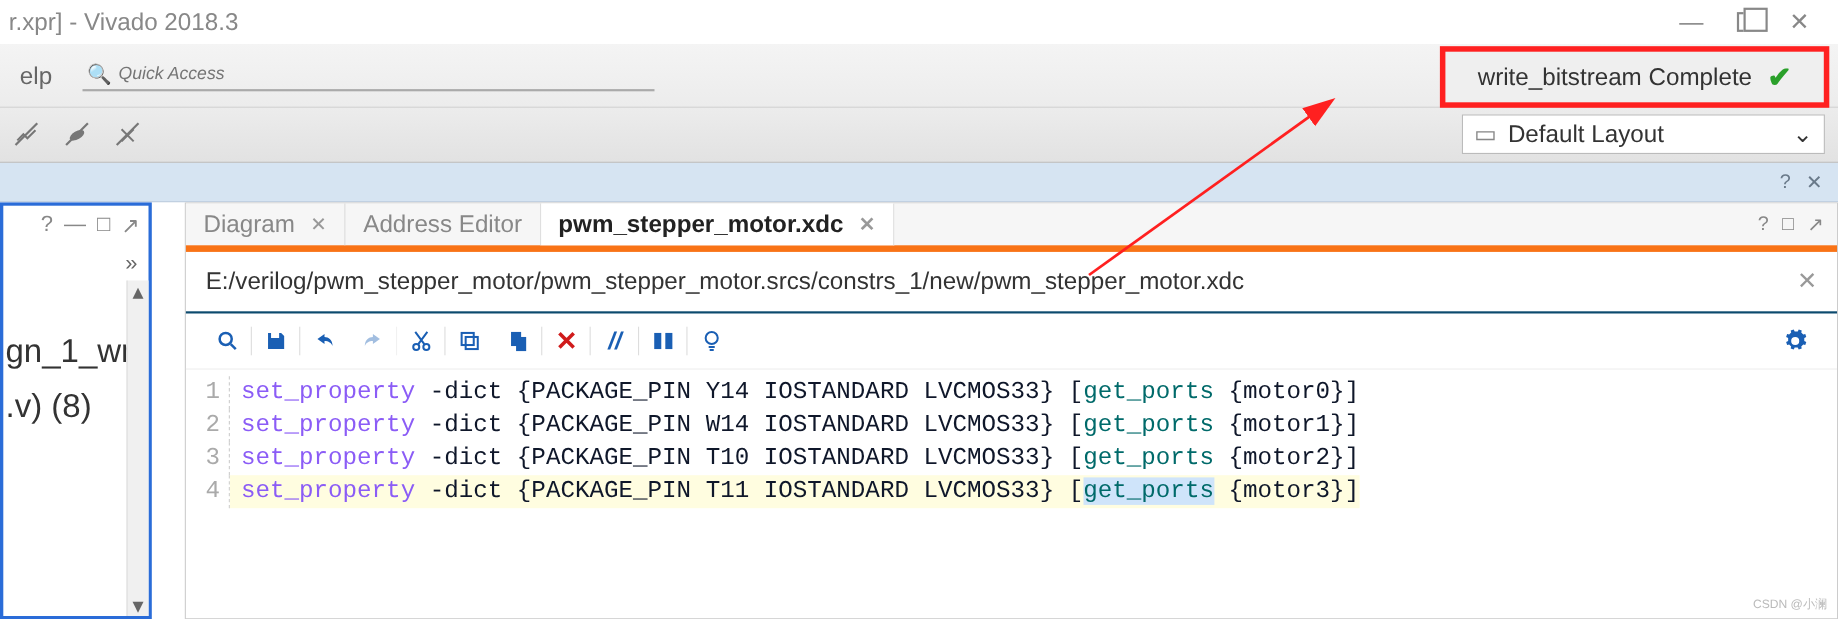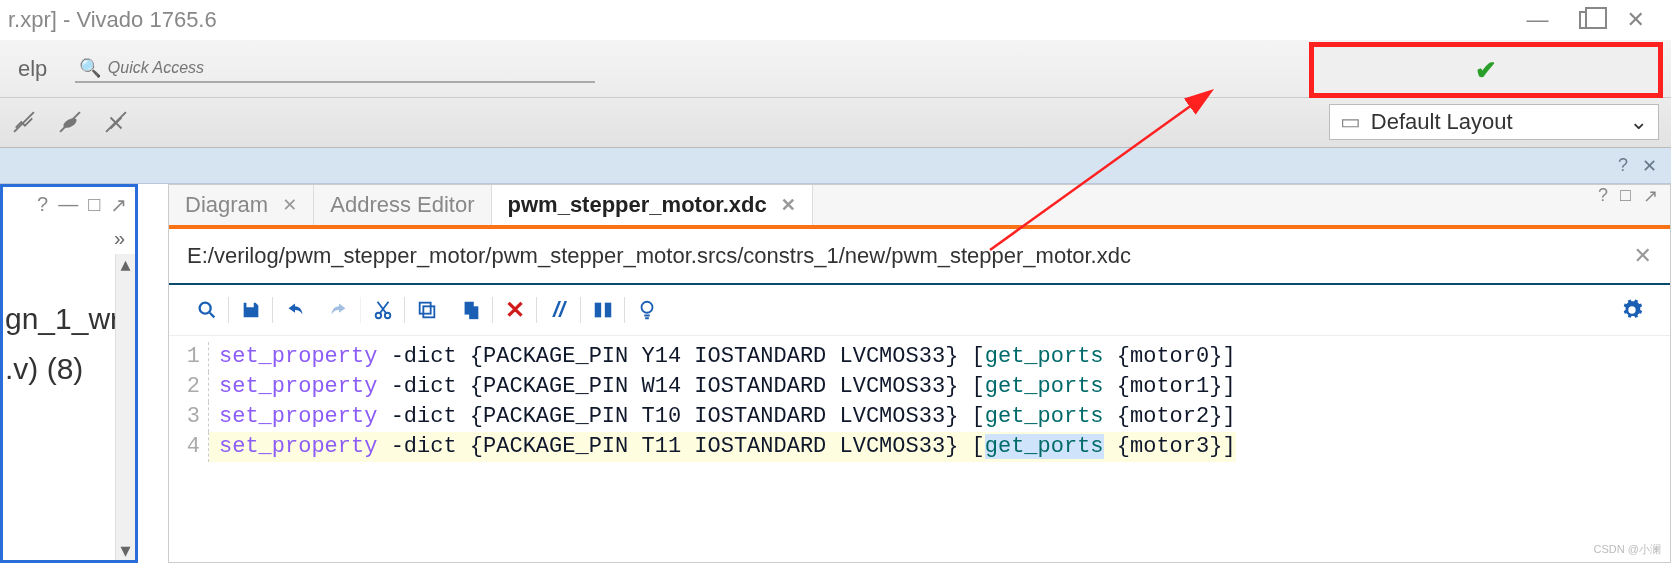--- a/index.html
+++ b/index.html
@@ -38,21 +38,21 @@
 .left-panel .panel-controls span { font-size: 20px; }
 .left-panel .expand-row { display: flex; justify-content: flex-end; padding: 4px 10px; color: #666; }
 .side-scroll { flex: 1; display: flex; }
 .tree-area { flex: 1; overflow: hidden; padding-top: 40px; }
 .tree-item { padding: 8px 4px 8px 2px; font-size: 30px; color: #333; white-space: nowrap; }
 .tree-item.selected { background: #cfe4fa; }
 .scrollbar-v { width: 20px; background: #f0f0f0; display: flex; flex-direction: column; border-left: 1px solid #ddd; }
 .scroll-btn { height: 20px; display: flex; align-items: center; justify-content: center; color: #666; }
 
 .editor-panel { flex: 1; margin-left: 30px; background: #fff; border: 1px solid #ccc; display: flex; flex-direction: column; }
-.tabs { display: flex; height: 44px; border-bottom: 4px solid #f97316; background: #f6f6f6; }
+.tabs { display: flex; align-items: center; height: 44px; border-bottom: 6px solid #f97316; background: #f6f6f6; }
 .tab { display: flex; align-items: center; padding: 0 16px; height: 100%; font-size: 22px; color: #888; border-right: 1px solid #ddd; gap: 14px; }
 .tab.active { background: #fff; color: #222; font-weight: bold; }
 .tab .close-x { color: #999; font-size: 18px; }
 .tabs-right { margin-left: auto; display: flex; gap: 12px; padding-right: 12px; color: #888; }
 
 .path-row { display: flex; align-items: center; padding: 14px 18px; font-size: 22px; color: #333; border-bottom: 2px solid #0c4a6e; }
 .path-row .path-close { margin-left: auto; color: #999; font-size: 22px; }
 
 .editor-toolbar { display: flex; align-items: center; padding: 10px 18px; gap: 4px; border-bottom: 1px solid #eee; }
 .ed-btn { width: 40px; height: 30px; display: flex; align-items: center; justify-content: center; color: #1a5fb4; position: relative; }
@@ -72,37 +72,38 @@
 .sel { background: #cfe4fa; }
 
 .arrow-annot { position: absolute; pointer-events: none; z-index: 5; left: 0; top: 0; }
 
 .watermark { position: absolute; right: 10px; bottom: 6px; font-size: 11px; color: #bbb; }
 </style>
 </head>
 <body>
 
 <div class="titlebar">
-  <span class="title-text">r.xpr] - Vivado 1765.6</span>
+  <span class="title-text">r.xpr] - Vivado 2018.3</span>
   <div class="win-controls">
     <span>—</span>
     <span class="square"></span>
     <span>✕</span>
   </div>
 </div>
 
 <div class="menubar">
   <span class="menu-item">elp</span>
   <div class="search-box">
     <span class="search-icon">🔍</span>
     <input type="text" placeholder="Quick Access" style="">
   </div>
 </div>
 
 <div class="status-box">
+  <span>write_bitstream Complete</span>
   <span class="check">✔</span>
 </div>
 
 <div class="toolbar-row">
   <span class="tool-icon slash">
       <svg viewBox="0 0 24 24" fill="none" stroke="currentColor" stroke-width="2">
         <path d="M3 17l6-6 4 4 8-8"></path>
       </svg>
     </span>
   <span class="tool-icon slash">

